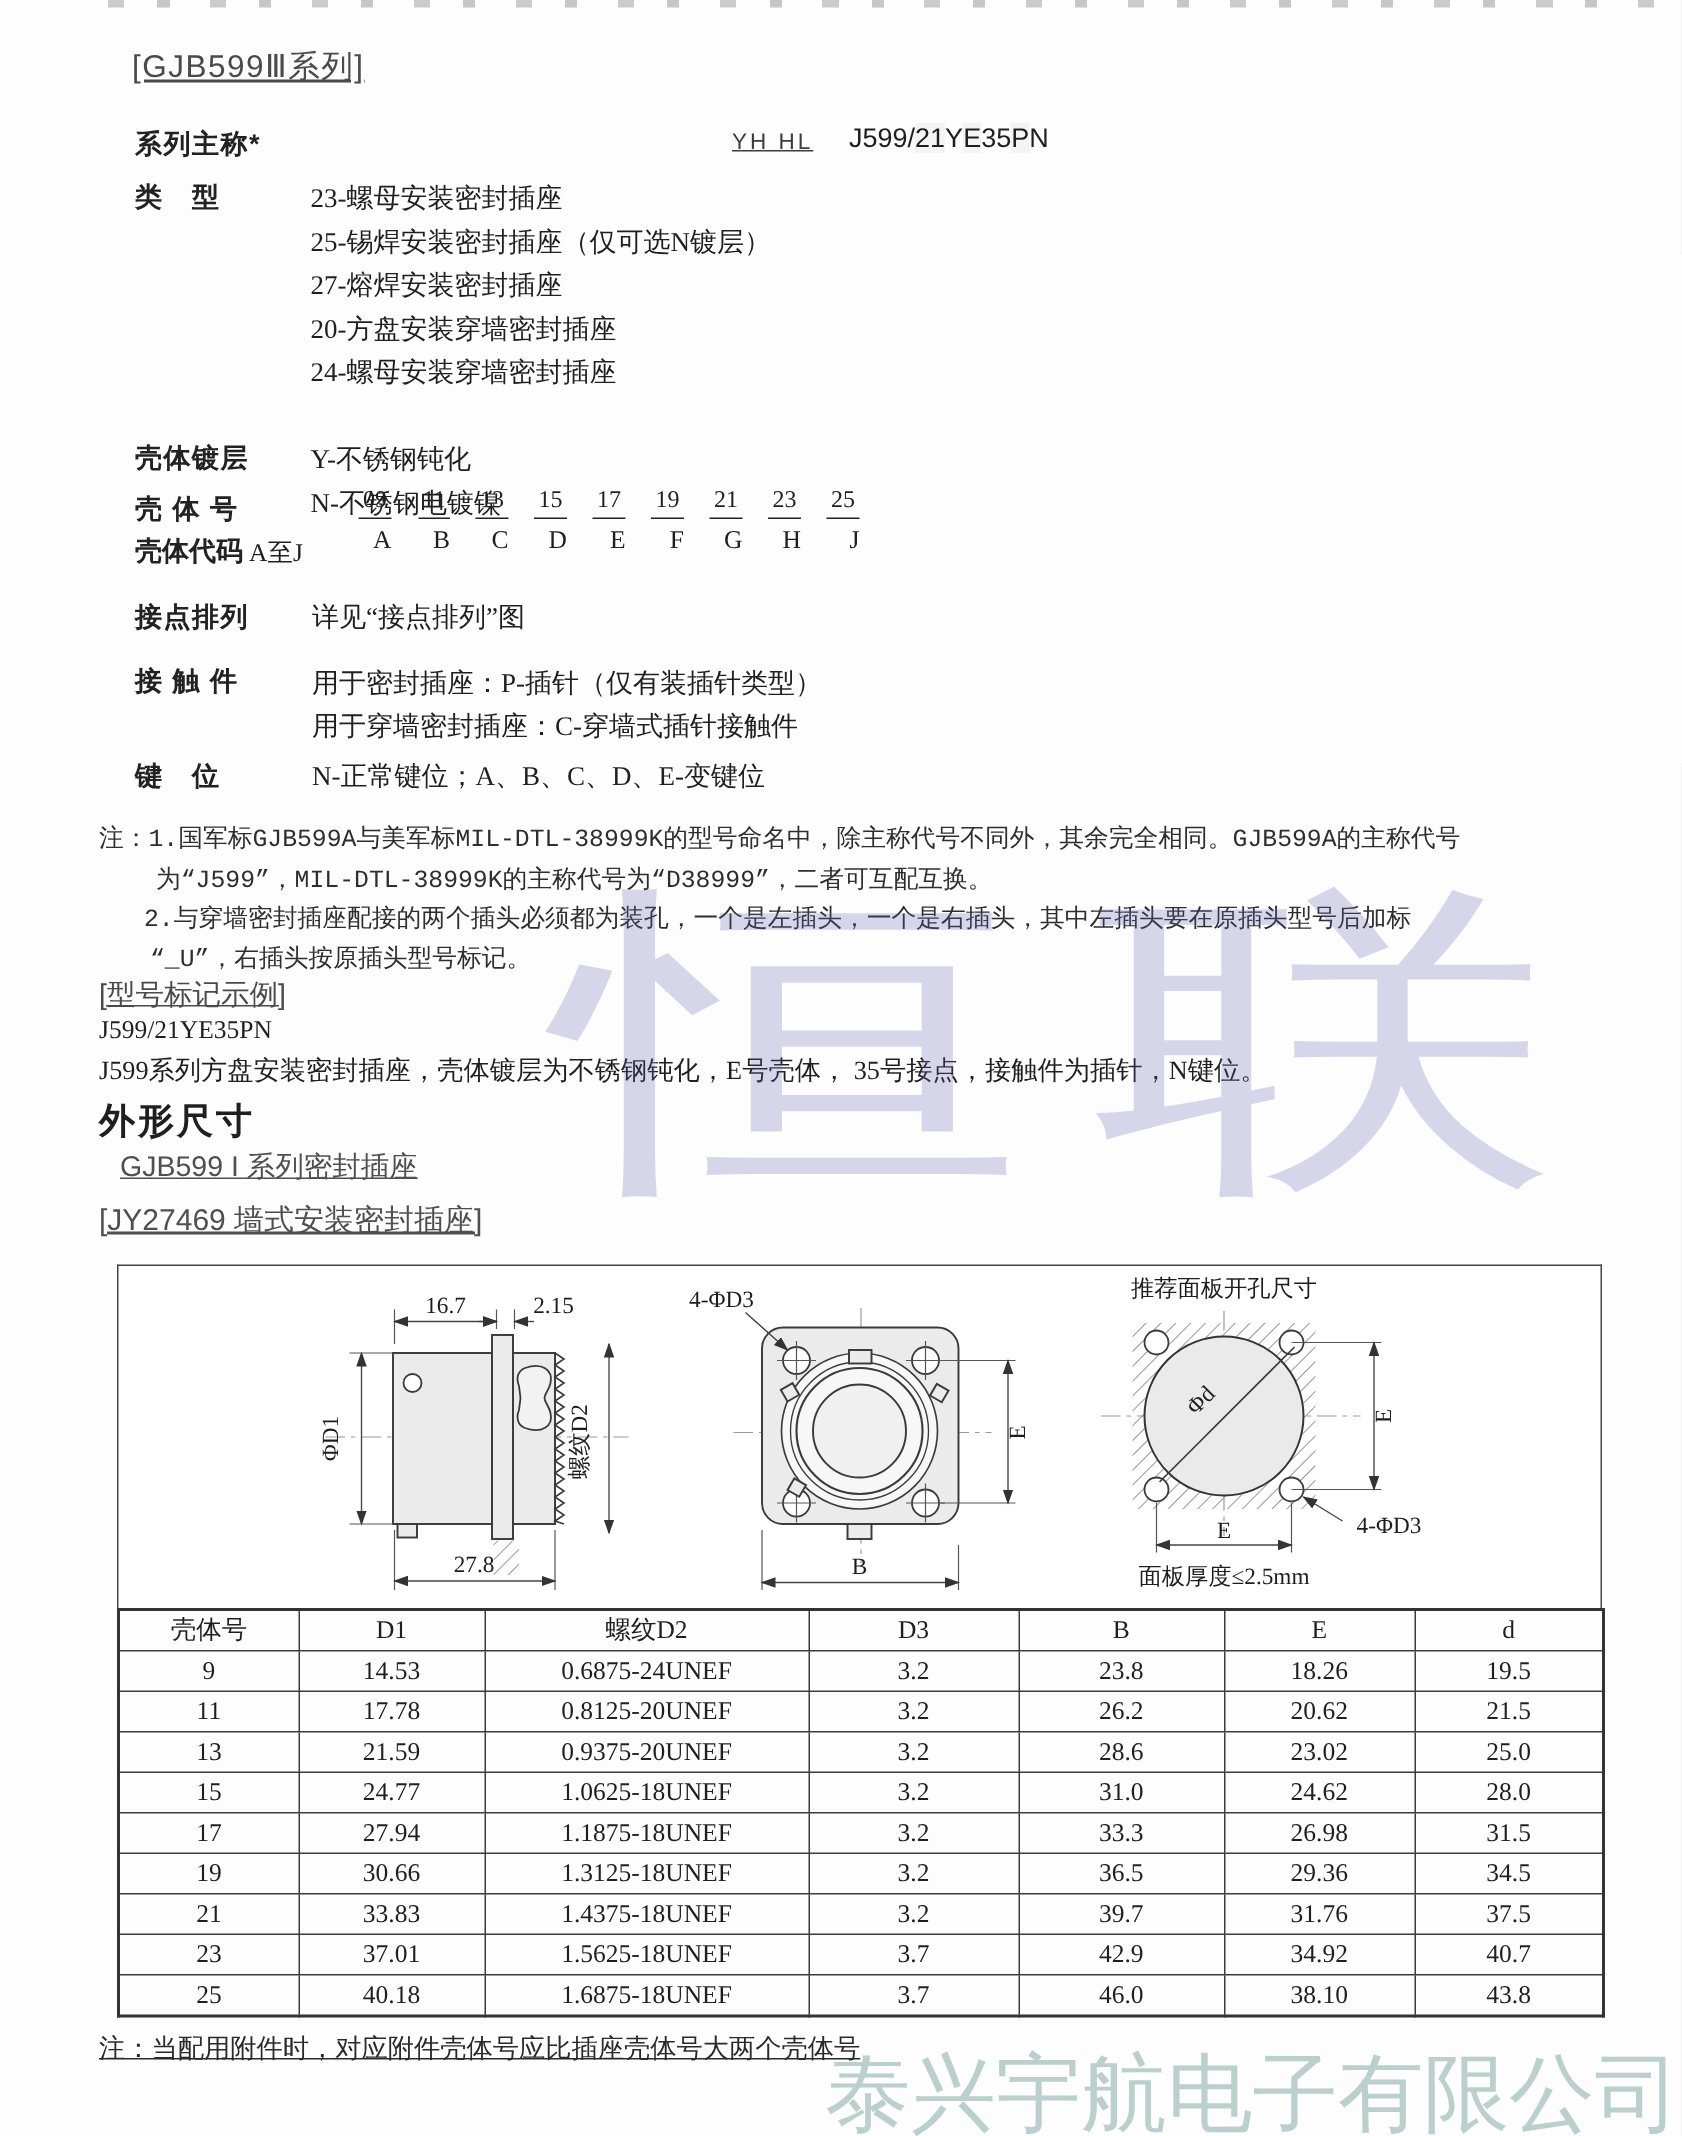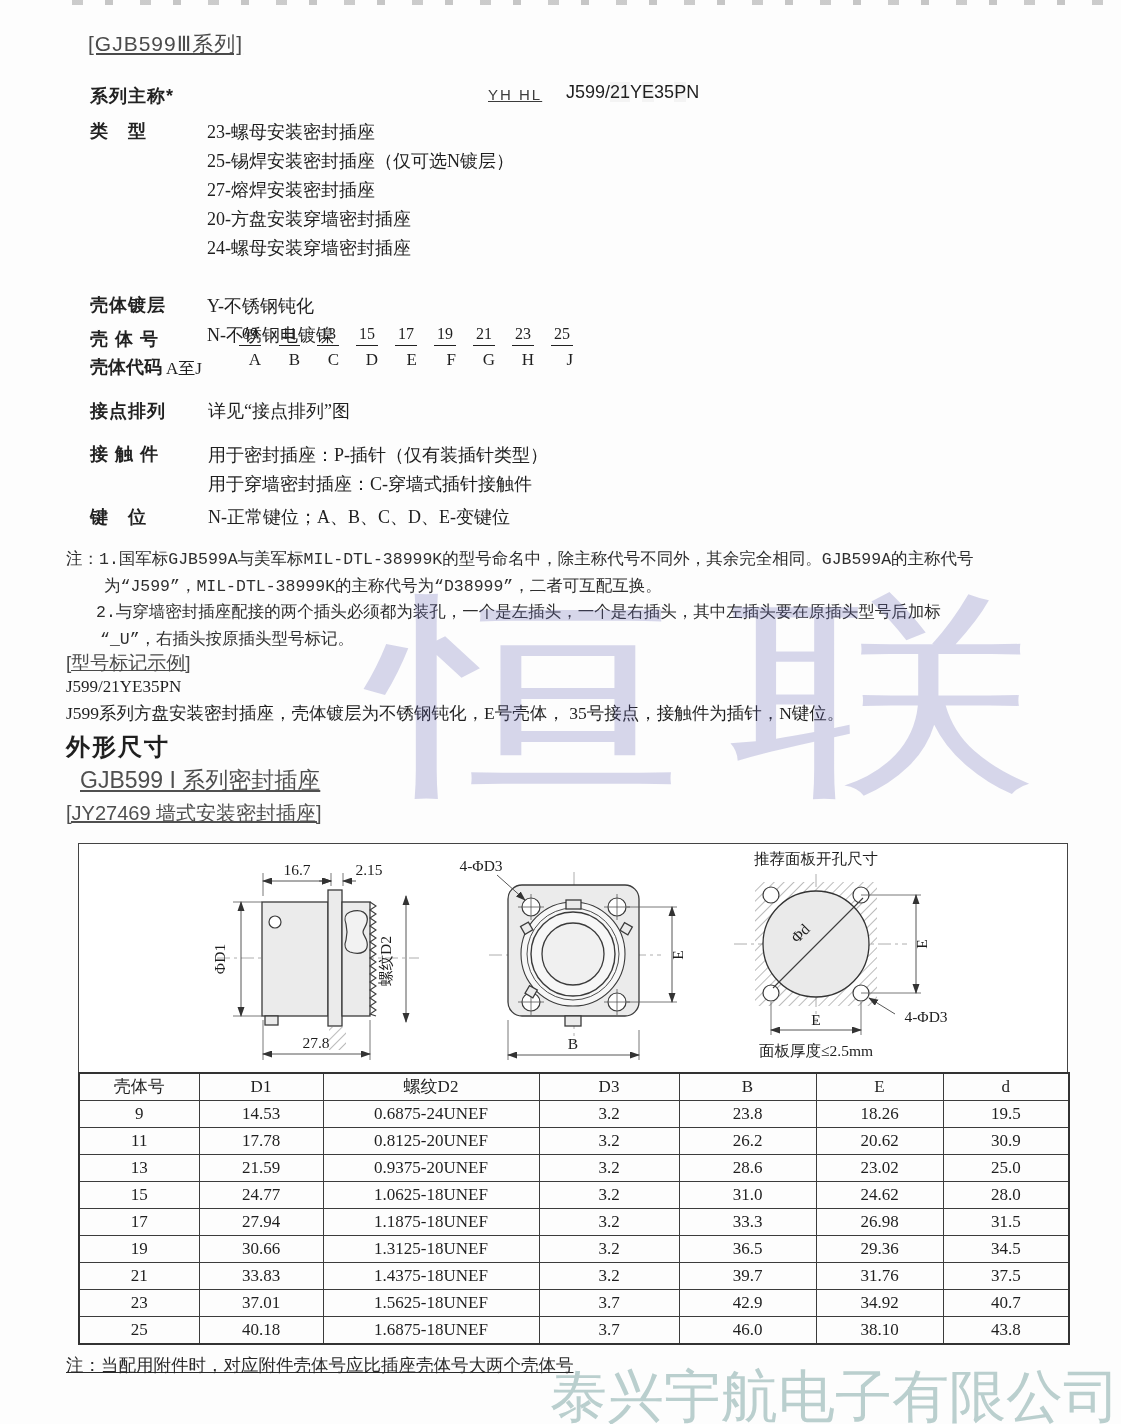--- a/index.html
+++ b/index.html
@@ -46,21 +46,21 @@
 
   #notes{position:absolute;left:66px;top:547px;width:1020px;}
   .note-line{font-size:16.5px;line-height:26.5px;color:#2e2e2e;white-space:nowrap;
              font-family:Liberation Mono, monospace;}
 
   #example-tag{position:absolute;left:66px;top:650px;font-size:19px;color:#4a4a4a;}
   #example-code{position:absolute;left:66px;top:677px;font-size:17px;}
   #example-desc{position:absolute;left:66px;top:701px;font-size:17.5px;}
 
   #outline-title{position:absolute;left:66px;top:731px;font-size:24px;font-weight:bold;letter-spacing:2px;}
-  #outline-subtitle{position:absolute;left:80px;top:765px;font-size:23px;color:#4f4f4f;}
+  #outline-subtitle{position:absolute;left:80px;top:765px;font-size:19px;color:#4f4f4f;}
   #outline-bracket{position:absolute;left:66px;top:800px;font-size:20px;color:#4f4f4f;}
 
   #figure-box{position:absolute;left:78px;top:843px;width:990px;height:229px;
               border:1.5px solid #444;border-bottom:none;box-sizing:border-box;background:#fff;}
 
   #dims-table{position:absolute;left:78px;top:1072px;}
   table{border-collapse:collapse;table-layout:fixed;width:992px;border:2px solid #333;}
   th,td{border:1px solid #3c3c3c;height:26px;line-height:26px;text-align:center;
         font-size:17px;font-weight:normal;padding:0;font-family:"Liberation Serif",serif;}
 
@@ -316,21 +316,21 @@
             <td class="serif">18.26</td>
             <td class="serif">19.5</td>
           </tr>
           <tr>
             <td class="serif">11</td>
             <td class="serif">17.78</td>
             <td class="serif">0.8125-20UNEF</td>
             <td class="serif">3.2</td>
             <td class="serif">26.2</td>
             <td class="serif">20.62</td>
-            <td class="serif">30.9</td>
+            <td class="serif">21.5</td>
           </tr>
           <tr>
             <td class="serif">13</td>
             <td class="serif">21.59</td>
             <td class="serif">0.9375-20UNEF</td>
             <td class="serif">3.2</td>
             <td class="serif">28.6</td>
             <td class="serif">23.02</td>
             <td class="serif">25.0</td>
           </tr>

